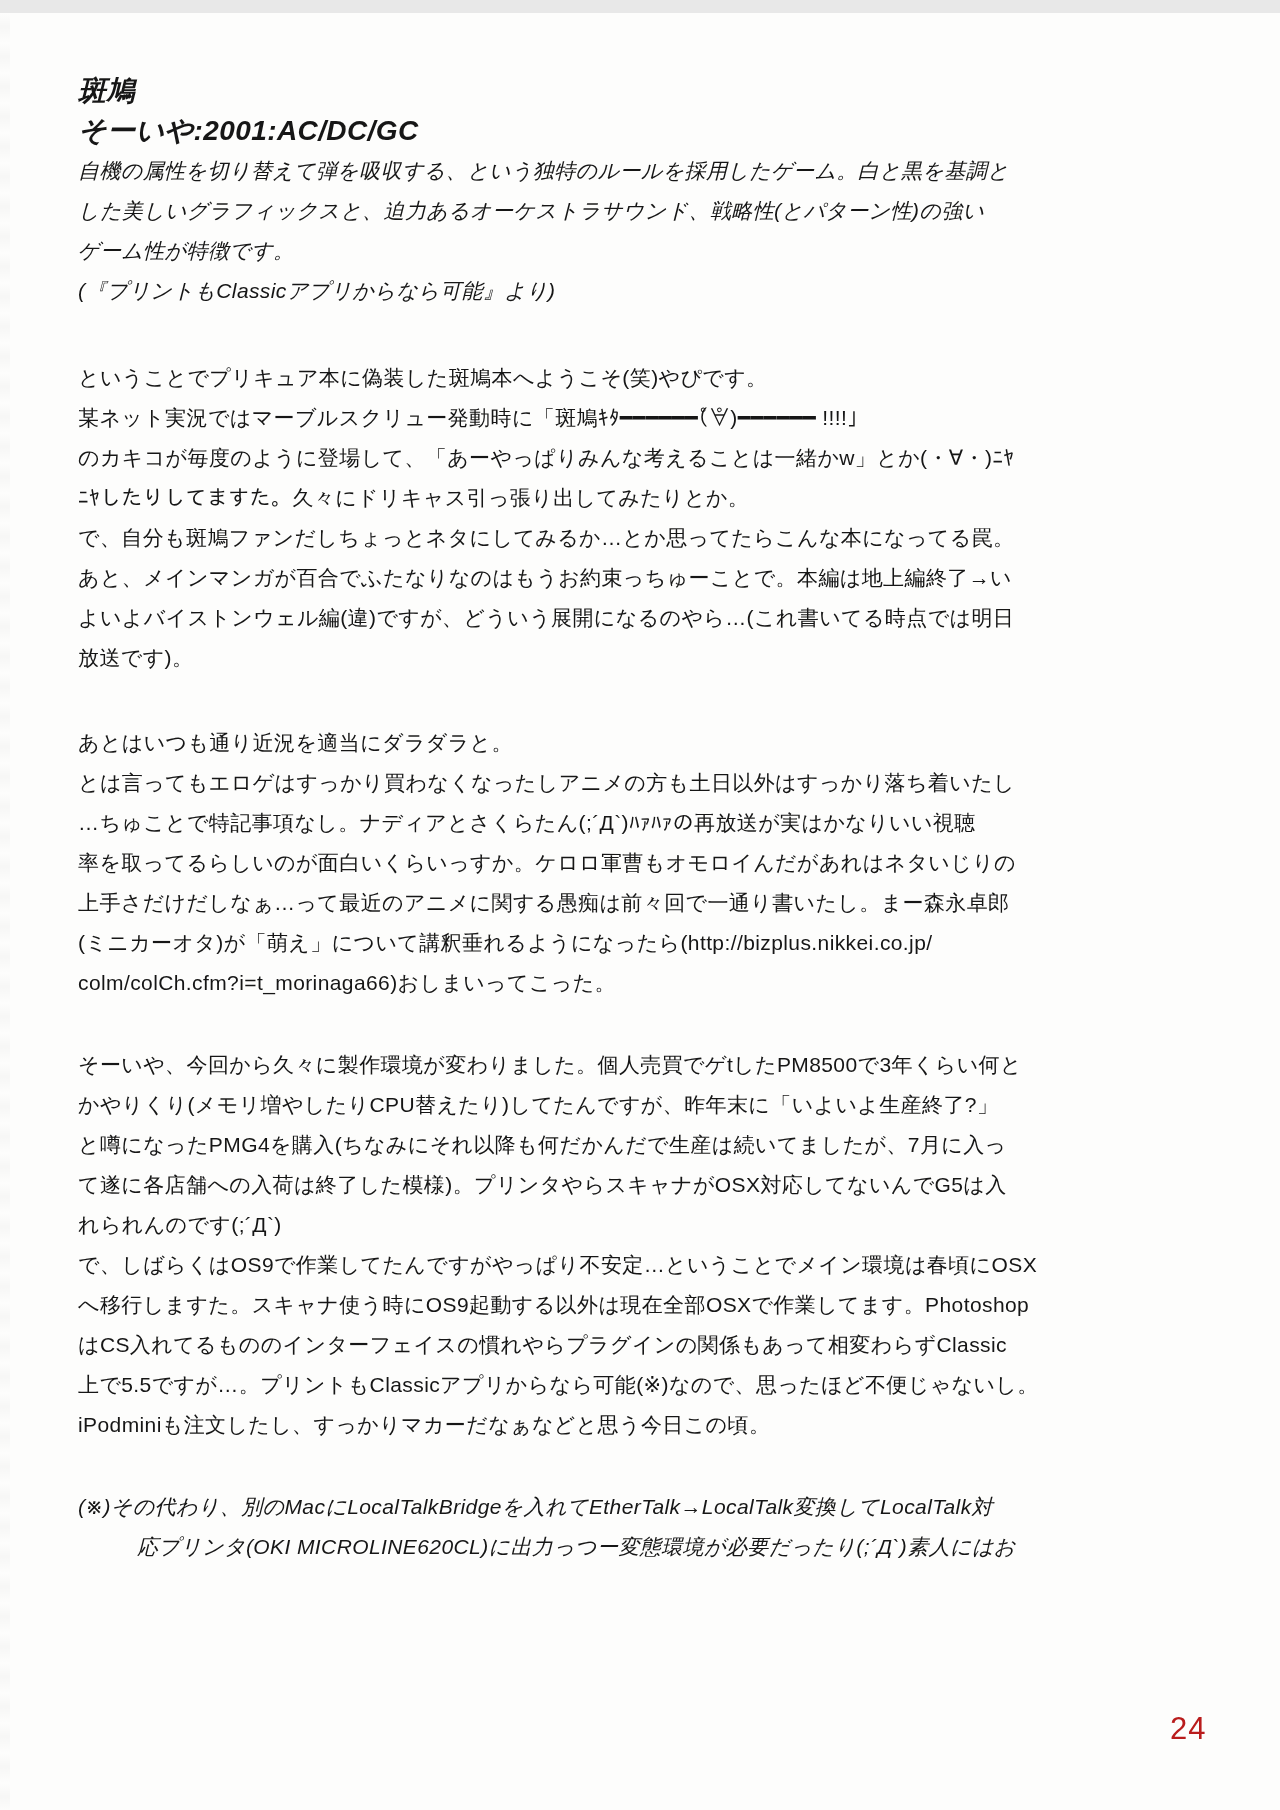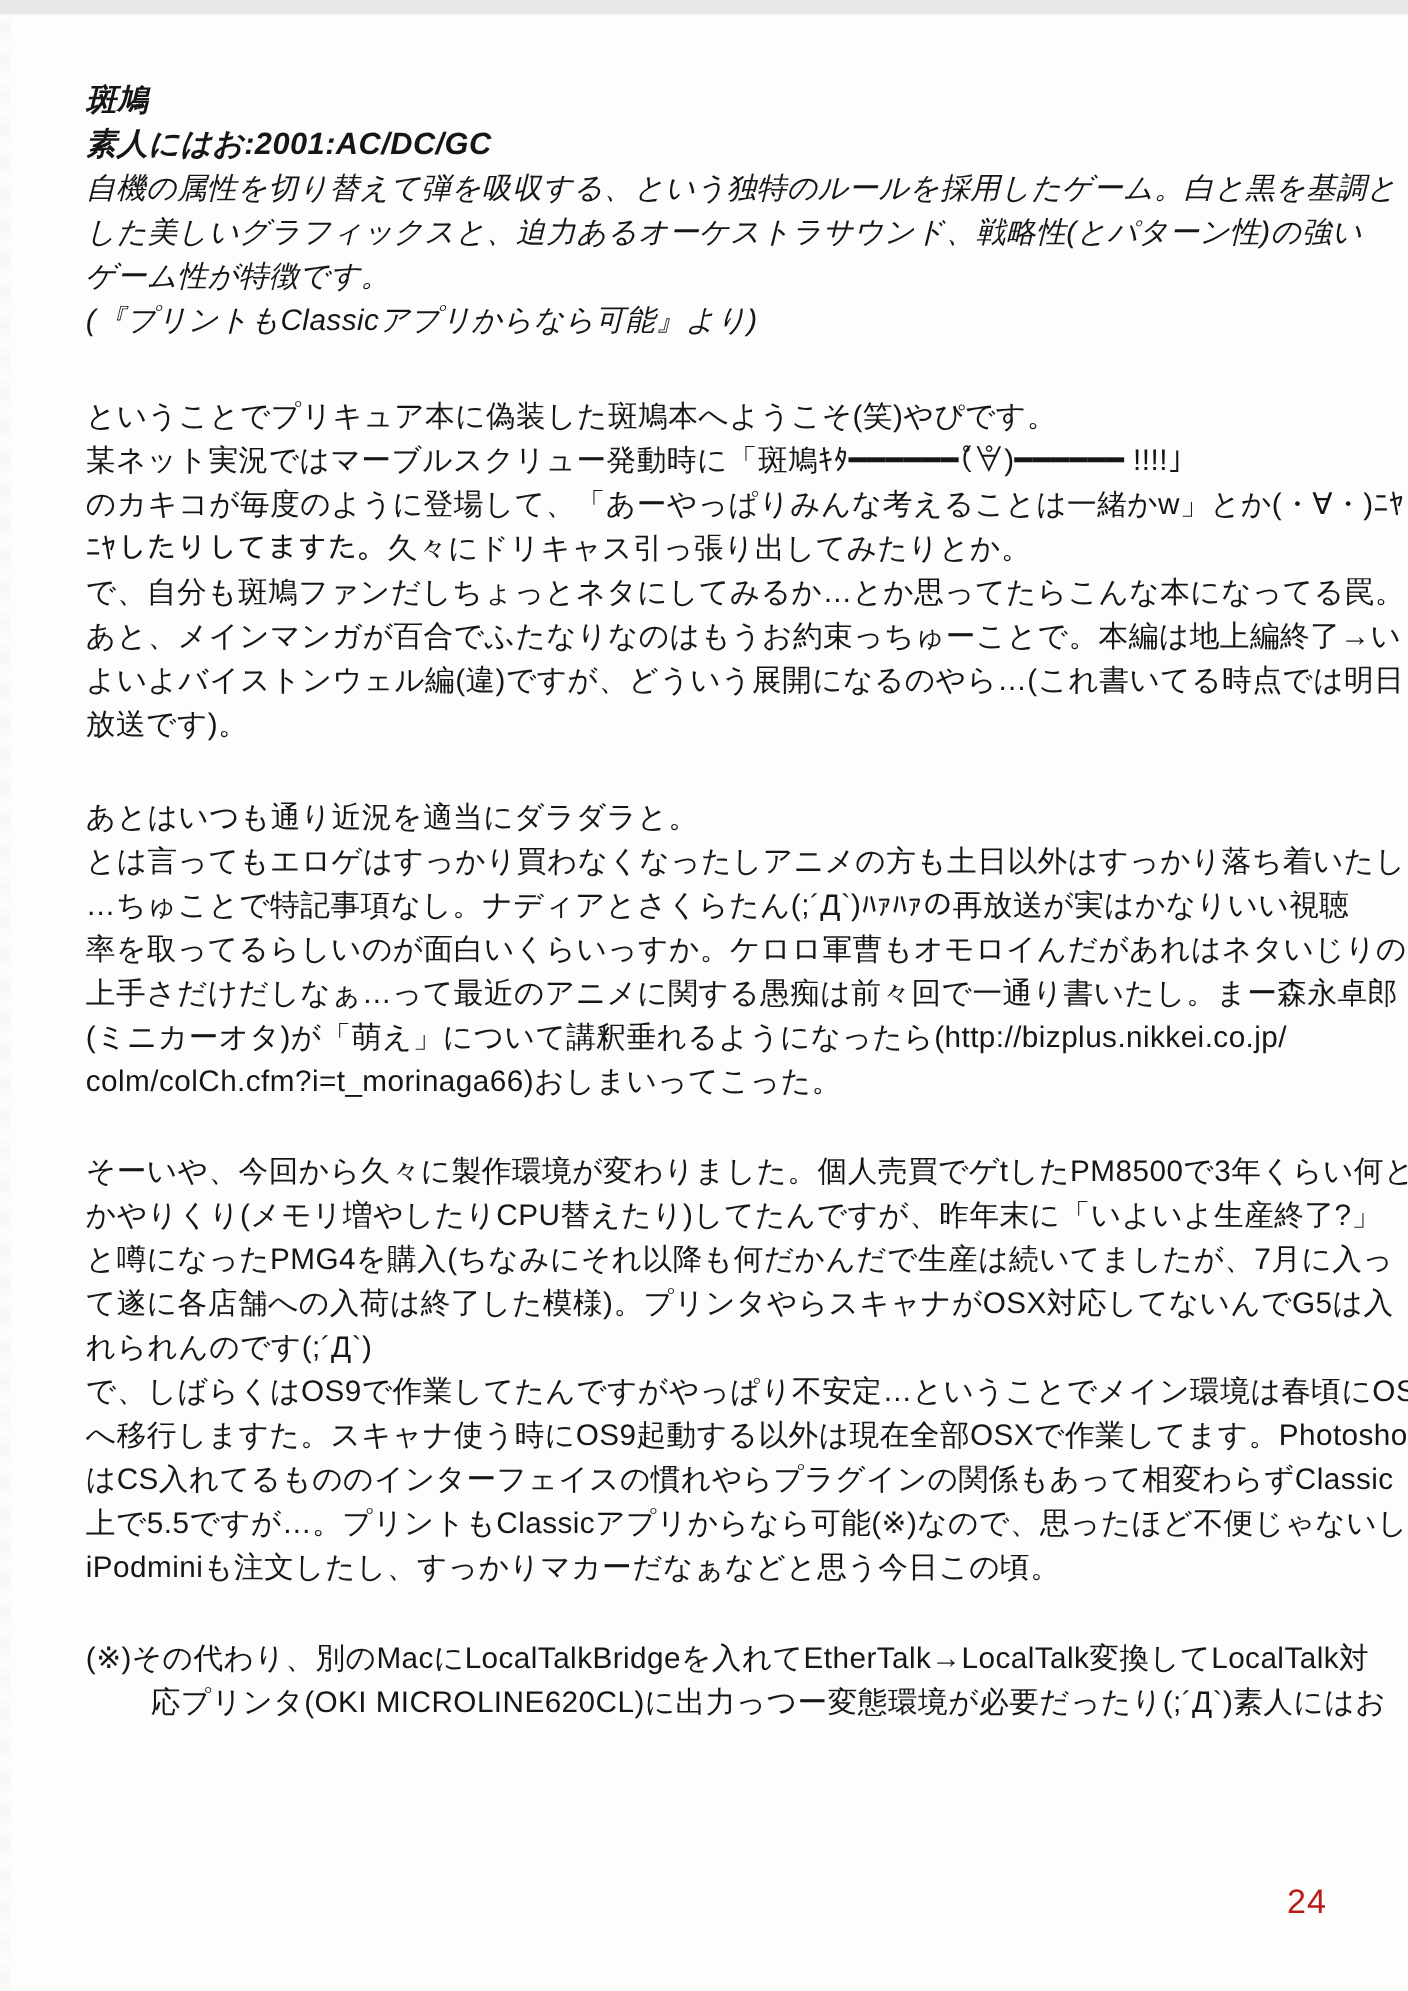--- a/index.html
+++ b/index.html
@@ -30,21 +30,21 @@
     );
     opacity: .5;
   }
   .content {
     position: absolute;
     left: 78px;
     top: 0;
     width: 1164px;
   }
   .line {
-    font-size: 27px;
+    font-size: 21px;
     line-height: 40px;
     height: 40px;
     white-space: nowrap;
     letter-spacing: 0.4px;
   }
   .header-block {
     position: absolute;
     left: 0;
     top: 58px;
   }
@@ -52,21 +52,21 @@
     font-style: italic;
   }
   .line.title,
   .line.credit {
     font-weight: bold;
     font-size: 28px;
   }
   .para-1 { position: absolute; left: 0; top: 345px; }
   .para-2 { position: absolute; left: 0; top: 710px; }
   .para-3 { position: absolute; left: 0; top: 1032px; }
-  .footnote { position: absolute; left: 0; top: 1474px; }
+  .footnote { position: absolute; left: 0; top: 1474px; font-style: italic; }
   .footnote .line.indent { padding-left: 59px; }
   .page-number {
     position: absolute;
     left: 1170px;
     top: 1698px;
     font-size: 31px;
     line-height: 36px;
     letter-spacing: 1px;
     color: #b91c1c;
   }
@@ -74,21 +74,21 @@
 </head>
 <body>
 
 <div class="page">
   <div class="scan-edge"></div>
 
   <div class="content">
 
     <div class="header-block">
       <div class="line title">斑鳩</div>
-      <div class="line credit">素人にはお:2001:AC/DC/GC</div>
+      <div class="line credit">そーいや:2001:AC/DC/GC</div>
       <div class="line">自機の属性を切り替えて弾を吸収する、という独特のルールを採用したゲーム。白と黒を基調と</div>
       <div class="line">した美しいグラフィックスと、迫力あるオーケストラサウンド、戦略性(とパターン性)の強い</div>
       <div class="line">ゲーム性が特徴です。</div>
       <div class="line">(『プリントもClassicアプリからなら可能』より)</div>
     </div>
 
     <div class="para para-1">
       <div class="line">ということでプリキュア本に偽装した斑鳩本へようこそ(笑)やぴです。</div>
       <div class="line">某ネット実況ではマーブルスクリュー発動時に「斑鳩ｷﾀ━━━━━━(゚∀゚)━━━━━━ !!!!」</div>
       <div class="line">のカキコが毎度のように登場して、「あーやっぱりみんな考えることは一緒かw」とか(・∀・)ﾆﾔ</div>

